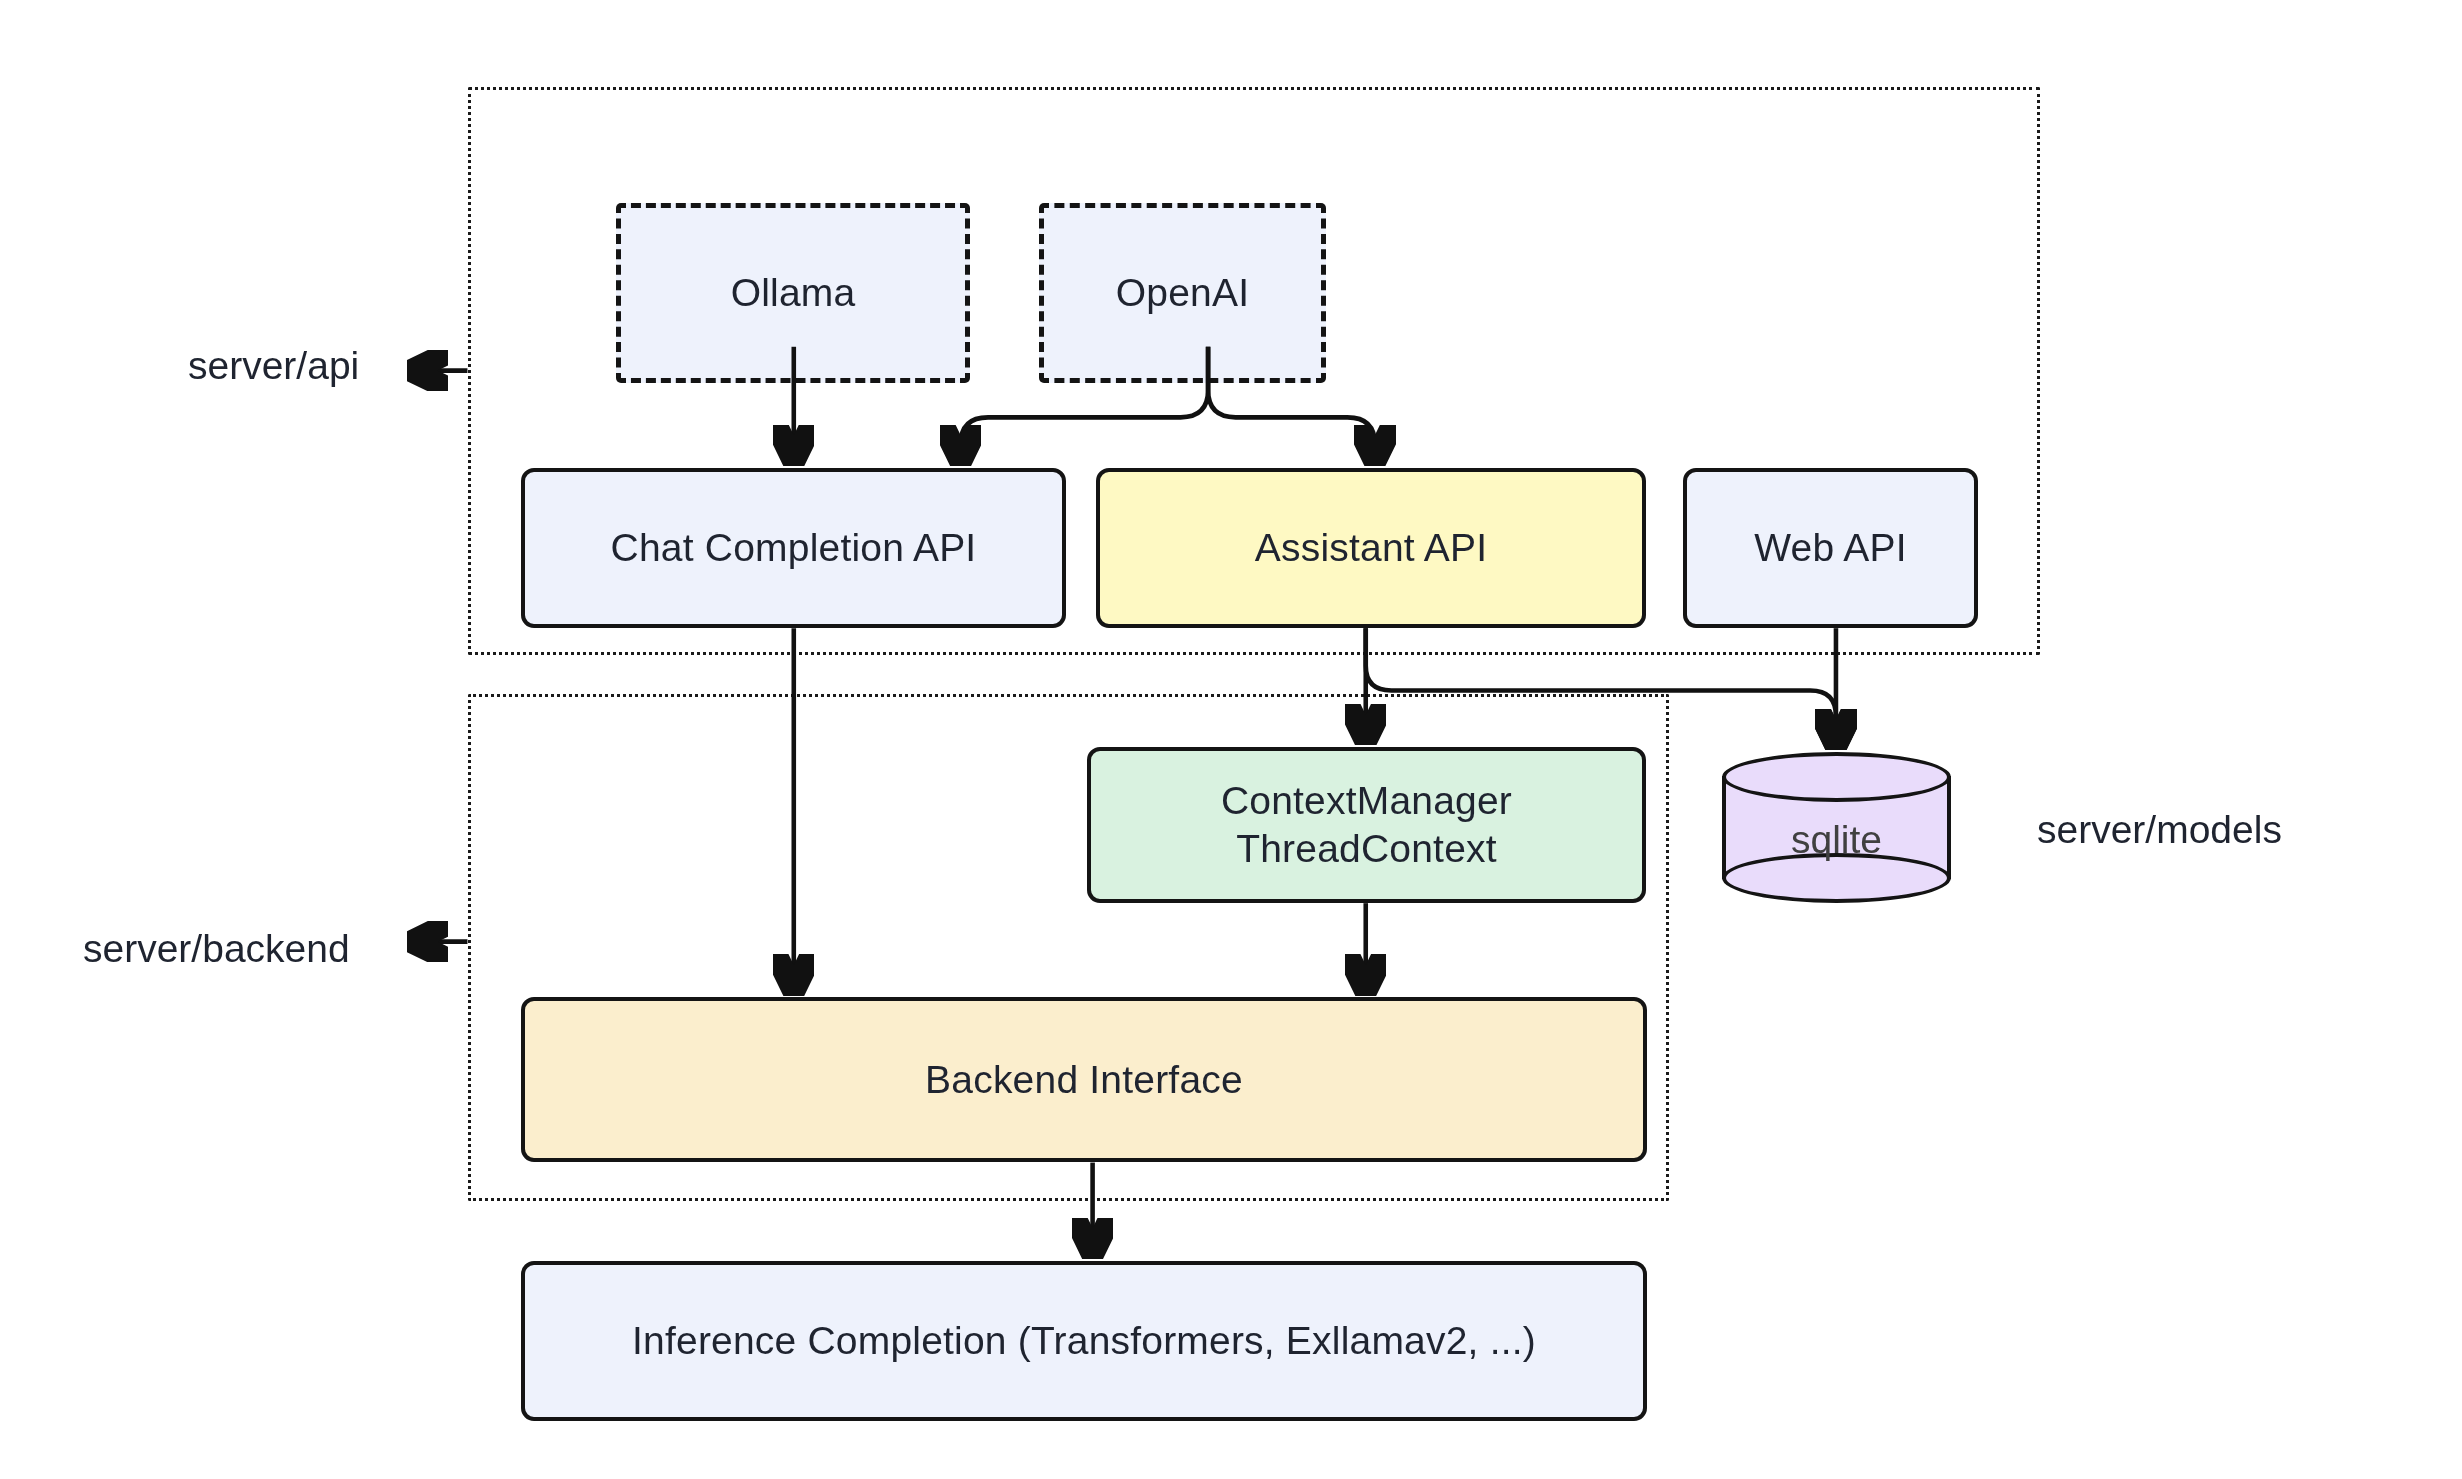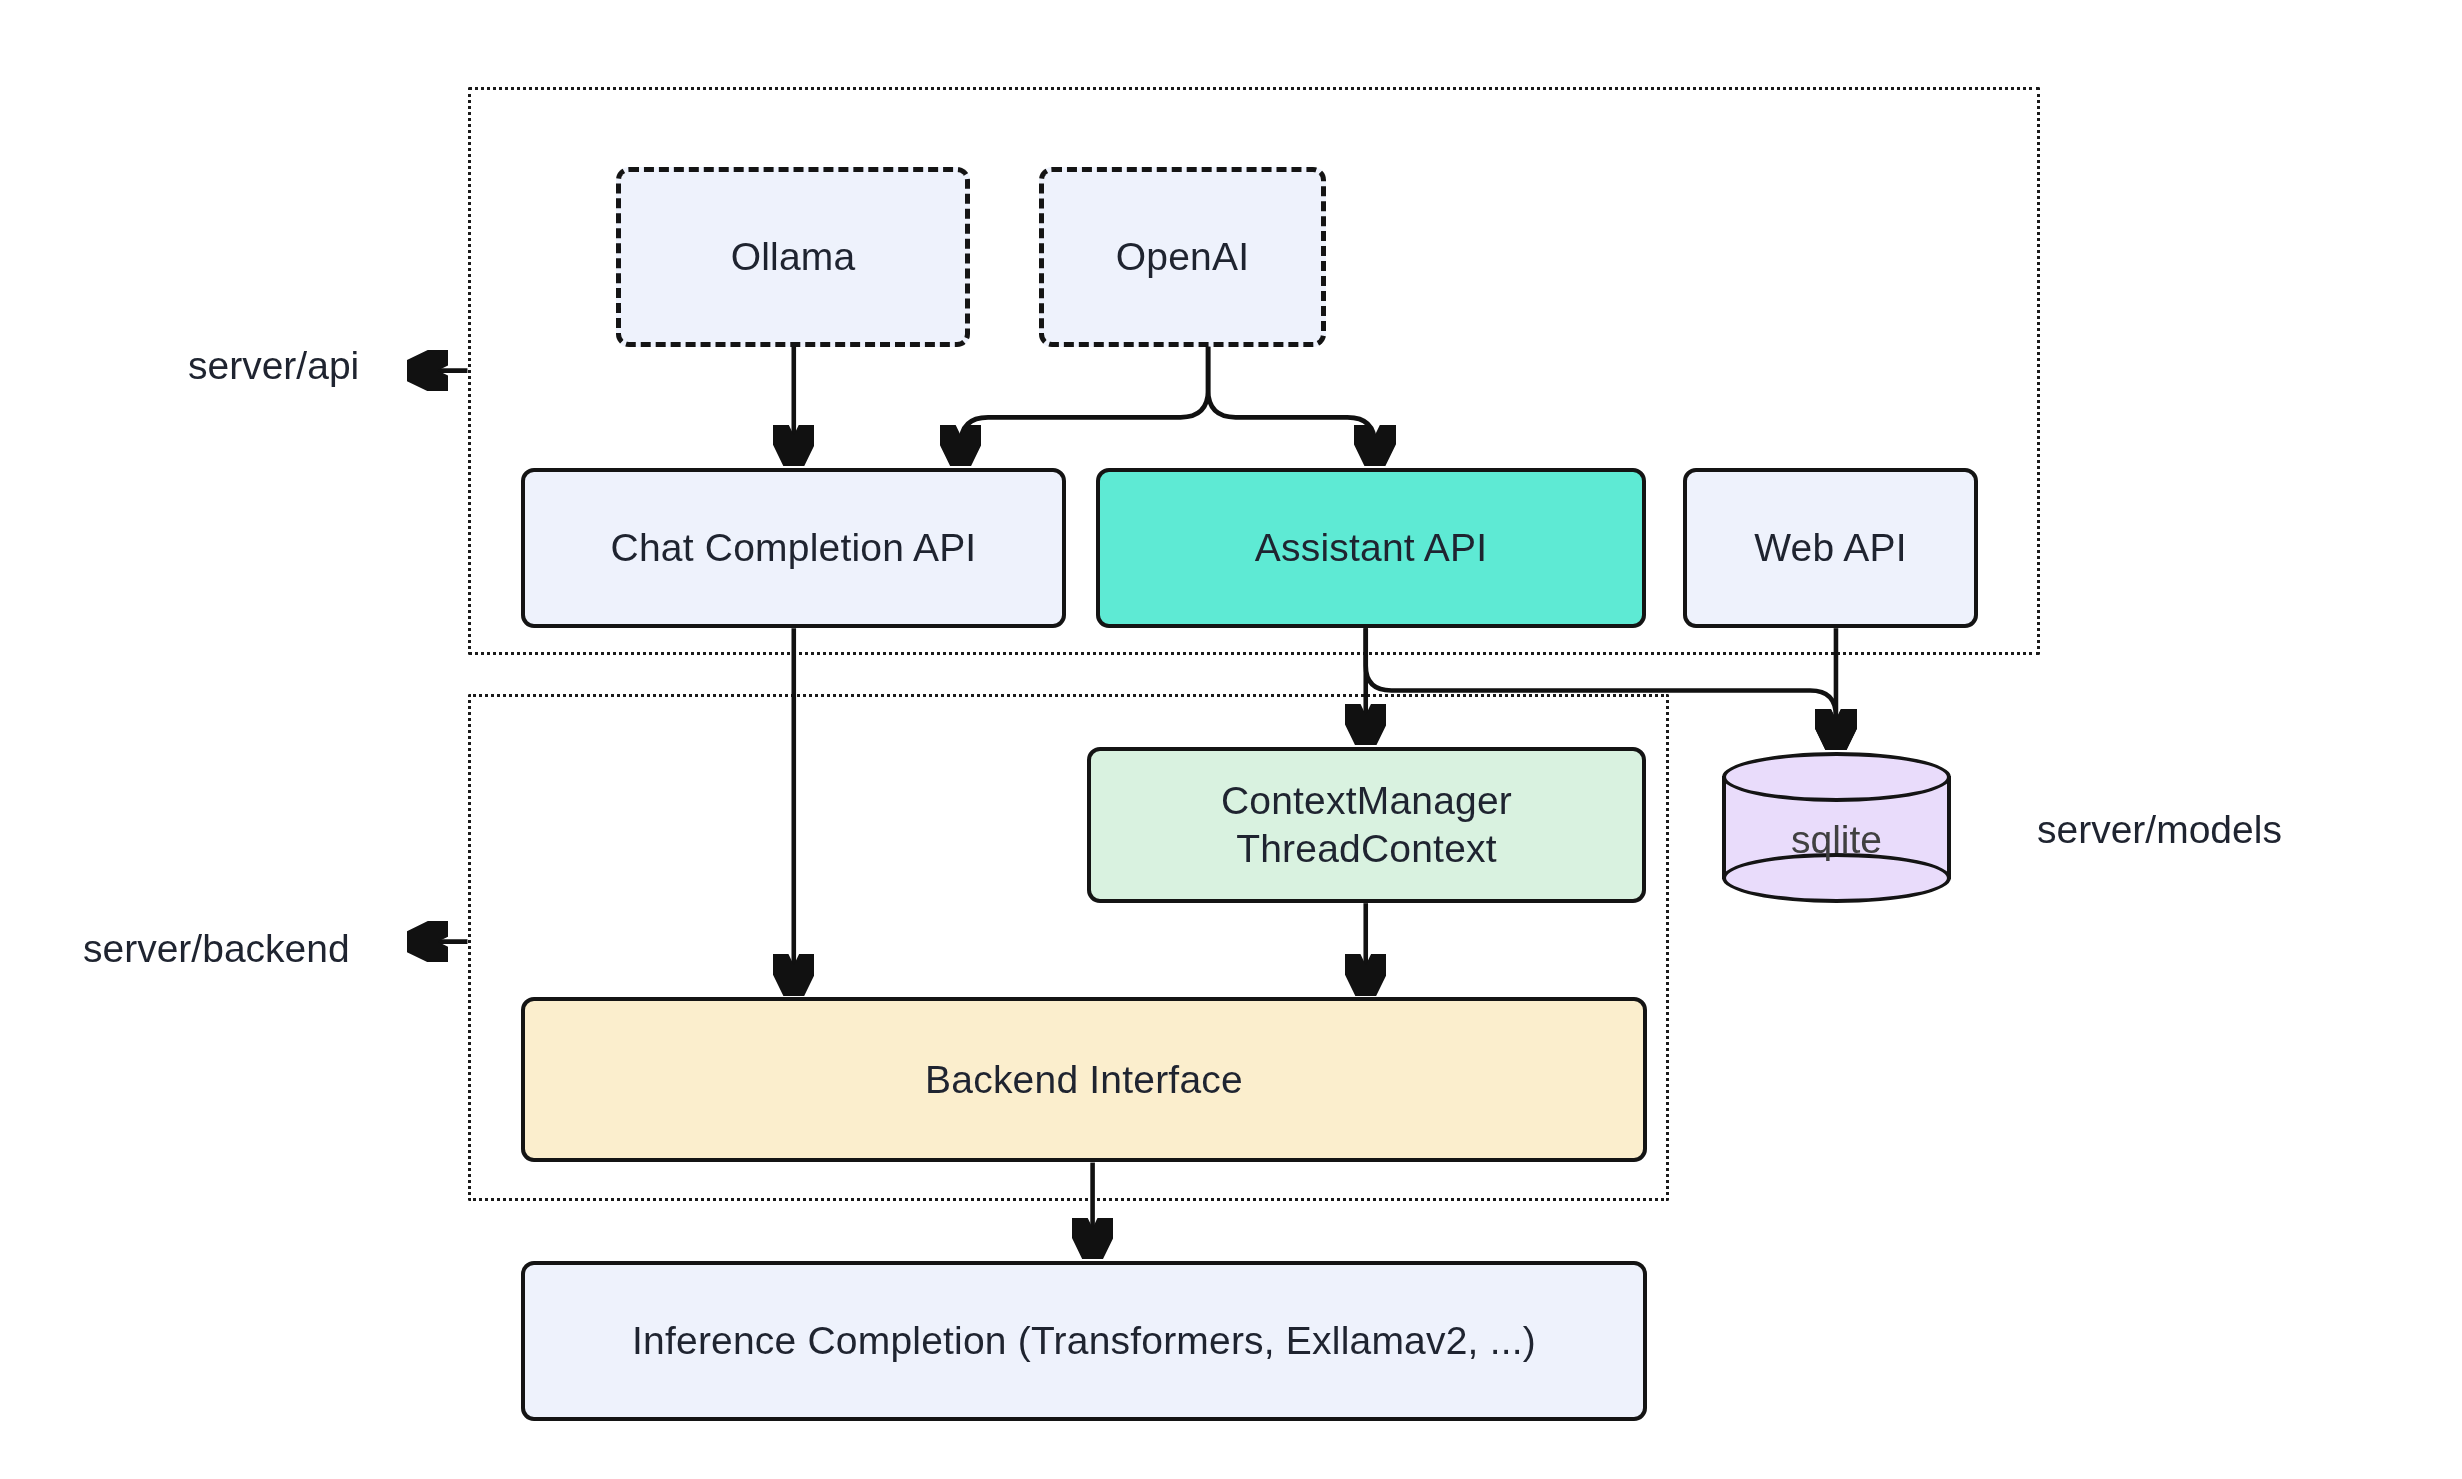--- a/index.html
+++ b/index.html
@@ -39,21 +39,22 @@
     text-align: center;
     line-height: 1.22;
     color: #1f2430;
     font-size: 39px;
     letter-spacing: 0.2px;
     padding: 5.5px 13px;
   }
   .node.dashed {
     border-style: dashed;
     border-width: 5.5px;
-    border-radius: 13px;
+    border-radius: 5px;
+    margin-top: 36px;
   }
   .node .label-lines {
     display: block;
   }
   .node .label-lines span {
     display: block;
   }
   
   .cylinder {
     position: absolute;
@@ -149,21 +150,21 @@
   </div>
 
   <div class="node dashed" style="left:1039px; top:167px; width:287px; height:180px; background:#eef2fc;">
     <span class="label-lines">OpenAI</span>
   </div>
 
   <div class="node" style="left:521px; top:468px; width:545px; height:160px; background:#eef2fc;">
     <span class="label-lines">Chat Completion API</span>
   </div>
 
-  <div class="node" style="left:1096px; top:468px; width:550px; height:160px; background:#5eead4;">
+  <div class="node" style="left:1096px; top:468px; width:550px; height:160px; background:#fef9c3;">
     <span class="label-lines">Assistant API</span>
   </div>
 
   <div class="node" style="left:1683px; top:468px; width:295px; height:160px; background:#eef2fc;">
     <span class="label-lines">Web API</span>
   </div>
 
   <div class="node" style="left:1087px; top:747px; width:559px; height:156px; background:#d9f2e0;">
     <span class="label-lines">
       <span>ContextManager</span>

